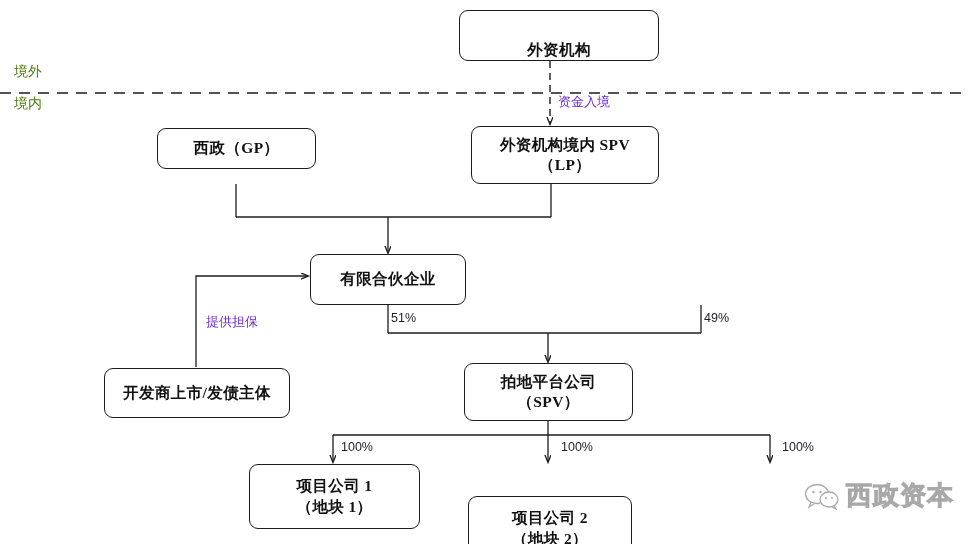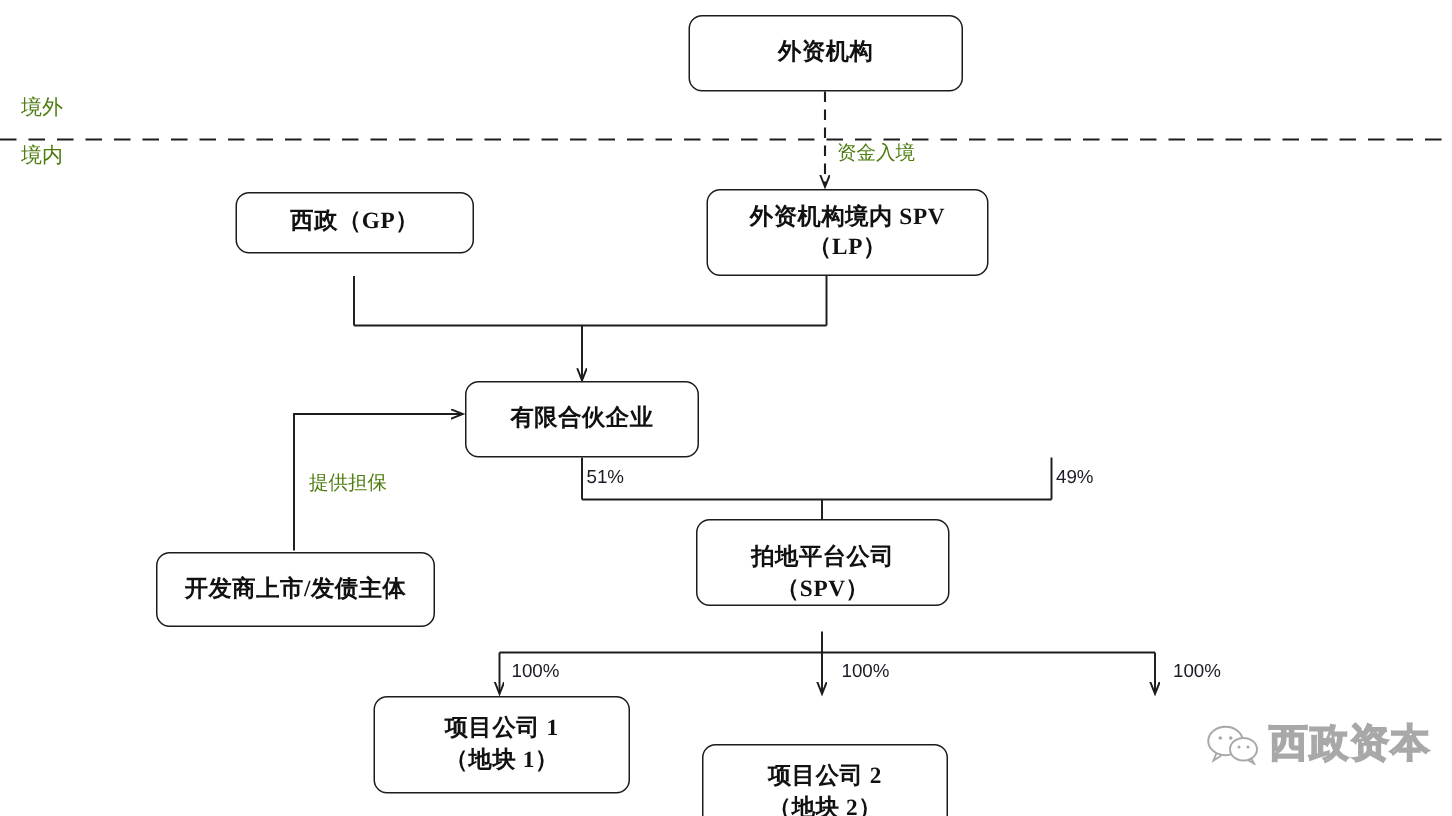--- a/index.html
+++ b/index.html
@@ -39,21 +39,21 @@
     color: #111111;
     font-weight: bold;
     font-size: 15.5px;
     line-height: 1.32;
     letter-spacing: 0.4px;
     z-index: 3;
   }
   .node .l2 { display: block; }
   .edge-label {
     position: absolute;
-    color: #4d7c0f;
+    color: #6d28d9;
     font-size: 13px;
     font-family: "Liberation Serif", "DejaVu Serif", serif;
     white-space: nowrap;
     z-index: 4;
   }
   .pct-label {
     position: absolute;
     color: #1c1c28;
     font-size: 12.5px;
     font-family: "Liberation Sans", sans-serif;
@@ -119,21 +119,21 @@
     <path d="M548,421 L548,435" fill="none" stroke="#1c1c1c" stroke-width="1.3"></path>
     <path d="M333,435 L770,435" fill="none" stroke="#1c1c1c" stroke-width="1.3"></path>
     <path d="M333,435 L333,462" fill="none" stroke="#1c1c1c" stroke-width="1.3" marker-end="url(#arrowSolid)"></path>
     <path d="M548,435 L548,462" fill="none" stroke="#1c1c1c" stroke-width="1.3" marker-end="url(#arrowSolid)"></path>
     <path d="M770,435 L770,462" fill="none" stroke="#1c1c1c" stroke-width="1.3" marker-end="url(#arrowSolid)"></path>
   </svg>
 
   <div class="region-label" style="left:14px; top:63px;">境外</div>
   <div class="region-label" style="left:14px; top:95px;">境内</div>
 
-  <div class="node" style="left:459px; top:10px; width:183px; height:51px;">
+  <div class="node" style="left:459px; top:10px; width:200px; height:51px;justify-content:flex-end;">
     <span>外资机构</span>
   </div>
 
   <div class="node" style="left:471px; top:126px; width:188px; height:58px;">
     <span>外资机构境内 SPV</span>
     <span class="l2">（LP）</span>
   </div>
 
   <div class="node" style="left:157px; top:128px; width:159px; height:41px;">
     <span>西政（GP）</span>
@@ -141,21 +141,21 @@
 
   <div class="node" style="left:310px; top:254px; width:156px; height:51px;">
     <span>有限合伙企业</span>
   </div>
 
 
   <div class="node" style="left:104px; top:368px; width:186px; height:50px;">
     <span>开发商上市/发债主体</span>
   </div>
 
-  <div class="node" style="left:464px; top:346px; width:169px; height:58px;justify-content:flex-end;">
+  <div class="node" style="left:464px; top:363px; width:169px; height:58px;">
     <span>拍地平台公司</span>
     <span class="l2">（SPV）</span>
   </div>
 
   <div class="node" style="left:249px; top:464px; width:171px; height:65px;">
     <span>项目公司 1</span>
     <span class="l2">（地块 1）</span>
   </div>
 
   <div class="node" style="left:468px; top:464px; width:164px; height:65px;margin-top:32px;">

